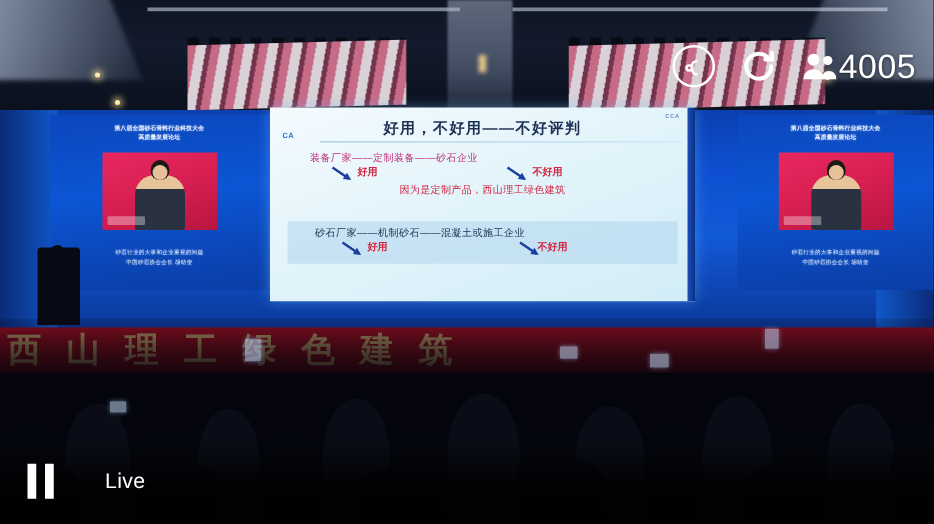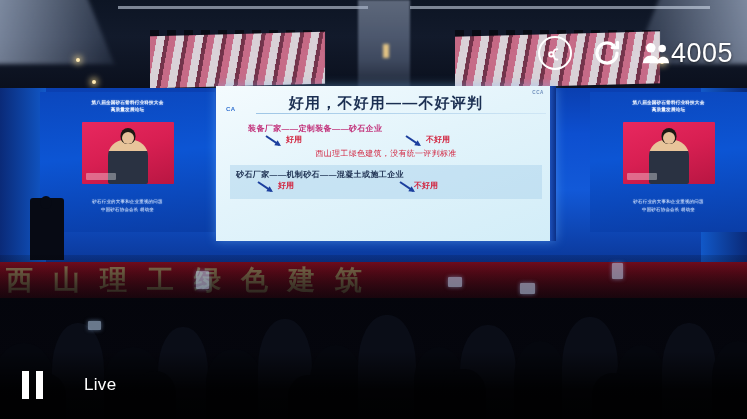--- a/index.html
+++ b/index.html
@@ -127,34 +127,34 @@
   }
   .slide-logo {
     position:absolute; left:10px; top:20px;
     font-size:6px; font-weight:bold; color:#2f6fd0; letter-spacing:.3px;
   }
   .slide-logo-r {
     position:absolute; right:12px; top:4px;
     font-size:4.6px; font-weight:bold; color:#6f8fbc; letter-spacing:.6px;
   }
   .slide-title {
-    text-align:center; color:#1b2f52; font-size:15px; font-weight:bold;
+    text-align:center; color:#1b2f52; font-size:12px; font-weight:bold;
     padding-top:8px; letter-spacing:1.2px;
   }
   .slide-rule {
     position:absolute; left:40px; top:27px; width:290px; height:1px;
     background:linear-gradient(90deg,#9fc6e6,#cfe6f5);
   }
   .blk { position:relative; margin:0 14px; }
   .blk.boxed {
     background:rgba(176,214,236,.55);
-    margin-top:6px; padding:4px 0 6px;
+    margin-top:20px; padding:4px 16px 6px;
   }
   .chain {
-    font-size:8px; color:#c2317a; letter-spacing:.4px; padding-left:18px;font-weight:bold;
+    font-size:8px; color:#c2317a; letter-spacing:.4px; padding-left:18px;
   }
   .chain.dark { color:#203354; }
   .tags { position:relative; height:13px; }
   .tag {
     position:absolute; font-size:8px; font-weight:bold; color:#d2243f;
   }
   .tag.good { left:56px; } .tag.good2 { left:56px; }
   .tag.bad  { left:196px; } .tag.bad2 { left:190px; }
   .arrow {
     position:absolute; width:16px; height:2px; background:#1c3f9e;
@@ -344,21 +344,21 @@
     <div class="slide-rule"></div>
 
     <div class="blk" style="margin-top:10px;">
       <div class="chain">装备厂家——定制装备——砂石企业</div>
       <div class="tags">
         <div class="arrow a1"></div>
         <div class="arrow a2"></div>
         <div class="tag good">好用</div>
         <div class="tag bad">不好用</div>
       </div>
-      <div class="note">西山理工绿色建筑，没有统一评判标准</div>
+      <div class="note">因为是定制产品，西山理工绿色建筑</div>
     </div>
 
     <div class="blk boxed">
       <div class="chain dark" style="padding-left:6px;">砂石厂家——机制砂石——混凝土或施工企业</div>
       <div class="tags">
         <div class="arrow a1" style="left:28px;"></div>
         <div class="arrow a2" style="left:170px;"></div>
         <div class="tag good2" style="left:48px;">好用</div>
         <div class="tag bad2" style="left:184px;">不好用</div>
       </div>

